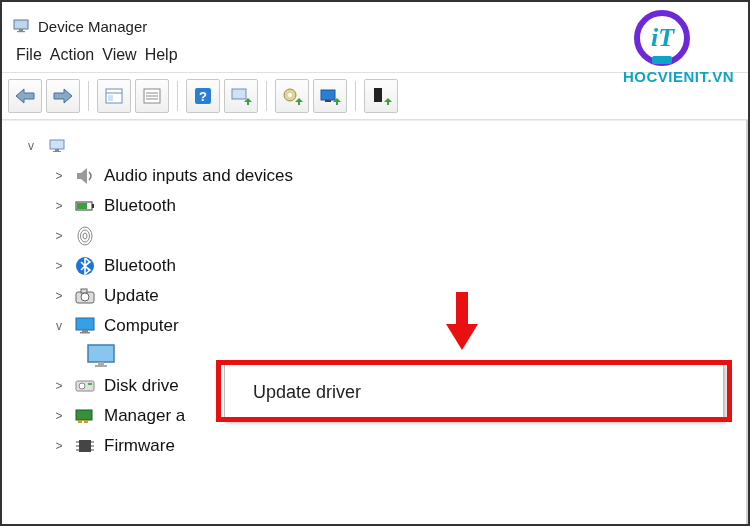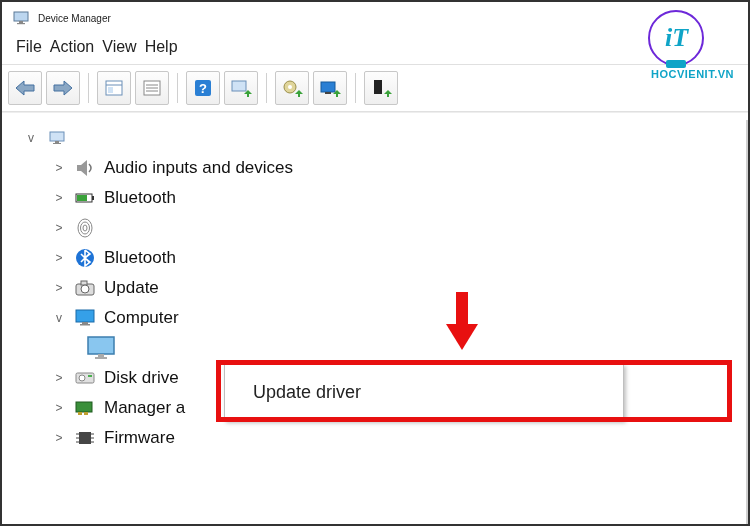--- a/index.html
+++ b/index.html
@@ -12,22 +12,23 @@
     height: 526px;
     overflow: hidden;
     border: 2px solid #333;
     position: relative;
   }
   .titlebar {
     display: flex;
     align-items: center;
     padding: 4px 10px 4px 10px;
     height: 32px;
-    font-size: 10px;
+    font-size: 15px;
     color: #222;
+    margin-top: 8px;
   }
   .titlebar .title-icon {
     width: 18px; height: 18px;
     margin-right: 8px;
     display: inline-flex;
     align-items: center;
     justify-content: center;
   }
   .menubar {
     display: flex;
@@ -90,21 +91,21 @@
     width: 26px;
     height: 24px;
     display: inline-flex;
     align-items: center;
     justify-content: center;
   }
   .context-menu {
     position: absolute;
     left: 222px;
     top: 362px;
-    width: 400px;
+    width: 500px;
     background: #fff;
     border: 1px solid #bfbfbf;
     box-shadow: 2px 2px 4px rgba(0,0,0,0.25);
   }
   .context-item {
     height: 54px;
     padding-left: 28px;
     display: flex;
     align-items: center;
     font-size: 18px;
@@ -134,42 +135,42 @@
     position: absolute;
     top: 8px;
     right: 14px;
     text-align: center;
     color: #0fa4c7;
     font-weight: 700;
     pointer-events: none;
   }
   .logo .circle {
     width: 56px; height: 56px;
-    border: 2px solid #6d28d9;
+    border: 6px solid #6d28d9;
     border-radius: 50%;
     margin: 0 auto 2px auto;
     display: flex;
     align-items: center;
     justify-content: center;
     font-family: Georgia, serif;
     font-size: 26px;
     font-style: italic;
     color: #0fa4c7;
     position: relative;
   }
   .logo .circle::after{
     content:"";
     position:absolute;
     bottom:-4px;
     width:20px;height:8px;
     background:#0fa4c7;
     border-radius:2px;
   }
   .logo small {
-    font-size: 11px;
+    font-size: 15px;
     letter-spacing: 0.5px;
     display: block;
     margin-left: 32px;
   }
   .vbar {
     position:absolute;
     right:0;
     top: 118px;
     bottom:0;
     width:2px;

